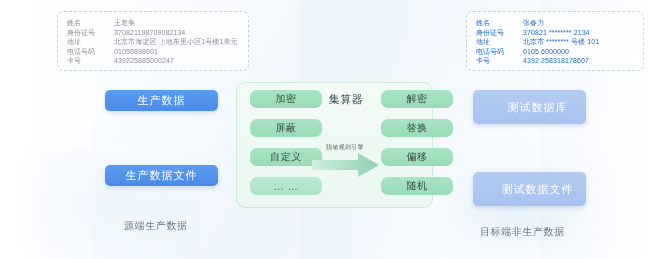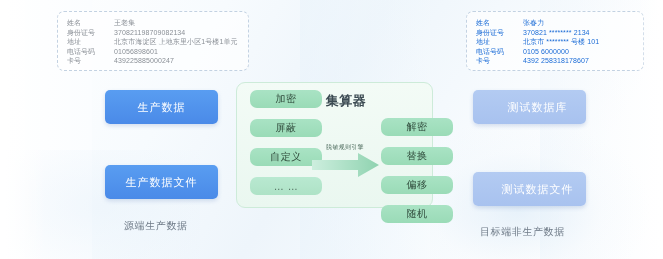--- a/index.html
+++ b/index.html
@@ -48,21 +48,21 @@
 
   
   .pill{
     position:absolute;border-radius:5px;
     display:flex;align-items:center;justify-content:center;
     font-size:11px;color:#ffffff;letter-spacing:1px;
     box-shadow:0 2px 4px rgba(80,120,180,.22);
     box-sizing:border-box;
   }
   .pill-src{
-    width:113px;height:34px;left:105px;
+    width:113px;height:21px;left:105px;
     background:linear-gradient(180deg,#599df1 0%,#4a8ae8 100%);
   }
   .pill-src.p1{top:90px;}
   .pill-src.p2{top:165px;}
   .pill-dst{
     width:113px;height:34px;left:473px;
     background:linear-gradient(180deg,#b3cbf2 0%,#a8c2ef 100%);
     color:#ffffff;
     padding-left:16px;
   }
@@ -79,33 +79,33 @@
 
   
   .engine{
     position:absolute;left:236px;top:82px;width:197px;height:126px;
     border:1px solid #cdebd9;border-radius:9px;
     background:linear-gradient(180deg,#f3fbf6 0%,#eaf7f0 100%);
     box-sizing:border-box;
   }
   .engine-title{
     position:absolute;left:316px;top:92px;width:60px;
-    text-align:center;font-size:13px;font-weight:bold;color:#3b4a52;
+    text-align:center;font-size:11px;font-weight:normal;color:#3b4a52;
     letter-spacing:.5px;
   }
   .op{
     position:absolute;width:72px;height:18px;border-radius:7px;
     background:linear-gradient(180deg,#a9e3c4 0%,#9adbb7 100%);
     display:flex;align-items:center;justify-content:center;
     font-size:10px;color:#2f4a3b;letter-spacing:.6px;
     box-sizing:border-box;
   }
   .op.soft{background:linear-gradient(180deg,#b9e9d1 0%,#aee2c6 100%);color:#4e6a5c;}
   .op-l{left:250px;}
-  .op-r{left:381px;margin-top:28px;}
+  .op-r{left:381px;}
   .r1{top:90px;} .r2{top:119px;} .r3{top:148px;} .r4{top:177px;}
 
   .flow-label{
     position:absolute;left:313px;top:143px;width:64px;text-align:center;
     font-size:6px;color:#4d6b5d;letter-spacing:.3px;white-space:nowrap;
   }
   .arrow{position:absolute;left:312px;top:152px;}
 
   
   .edge-fade{

